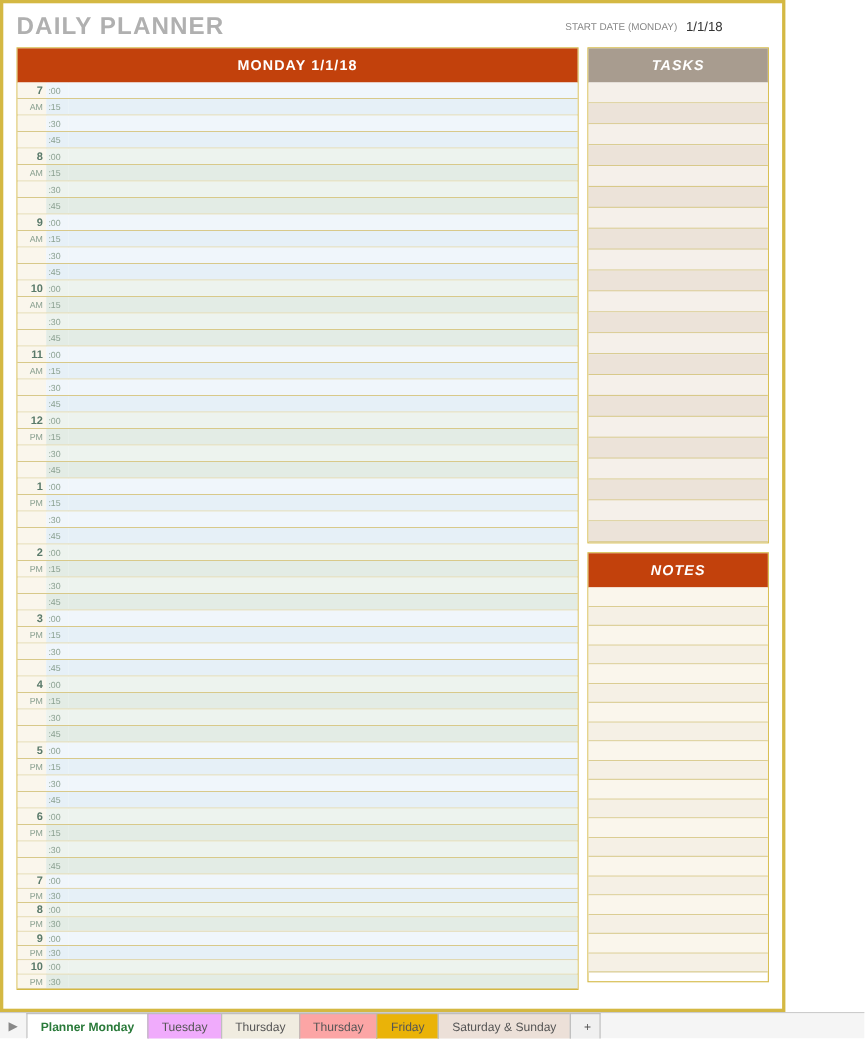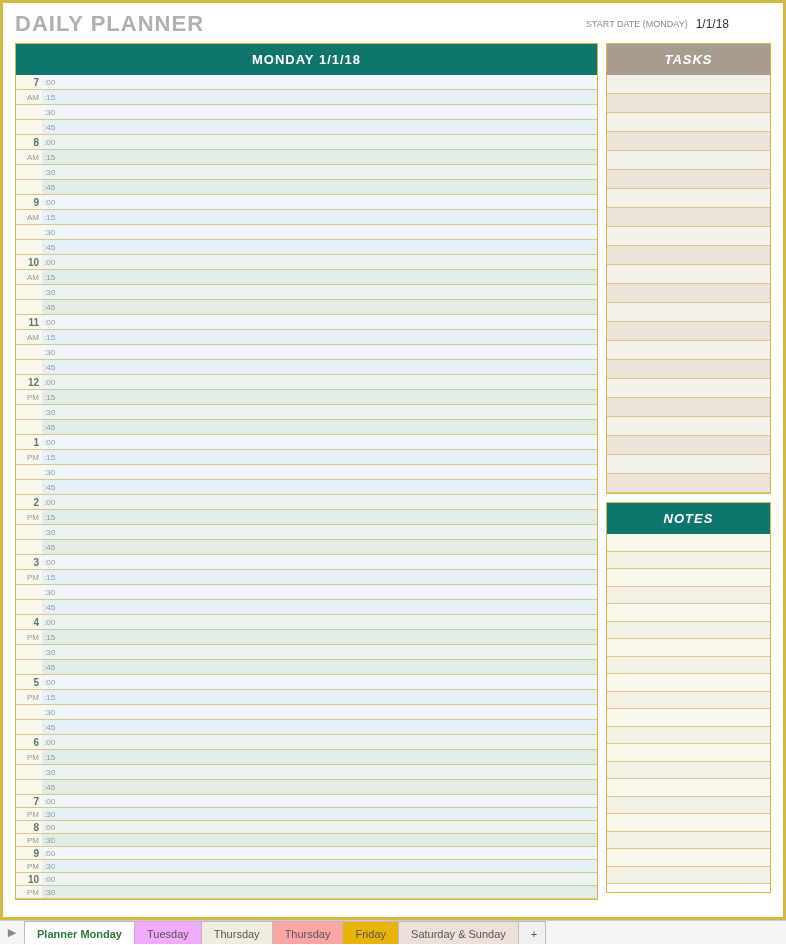--- a/index.html
+++ b/index.html
@@ -1,27 +1,27 @@
 <!DOCTYPE html>
 <html><head>
 <meta charset="utf-8">
 <style>
 * { box-sizing: border-box; margin: 0; padding: 0; }
 body { font-family: Arial, sans-serif; background: #fff; width: 786px; }
-.outer { border: 3px solid #d4b843; width: 786px; height: 920px; overflow: hidden; position: relative; }
+.outer { border: 3px solid #d4b843; width: 714px; height: 920px; overflow: hidden; position: relative; }
 .page { padding: 8px 12px 0 12px; }
 .header-row { display: flex; align-items: center; margin-bottom: 6px; }
 .title { font-size: 22px; font-weight: bold; color: #b0b0b0; letter-spacing: 1px; flex: 1; }
 .start-label { font-size: 9px; color: #888; margin-right: 8px; }
 .start-date { font-size: 12px; color: #333; margin-right: 42px; }
 .content { display: flex; gap: 8px; }
 .left { flex: 1; }
 .right { width: 165px; display: flex; flex-direction: column; gap: 8px; font-style: italic; }
 .panel { border: 1px solid #d4b843; }
-.panel-header { background: #0f766e; color: #fff; text-align: center; font-size: 13px; font-weight: bold; padding: 8px 0; letter-spacing: 1px; }
+.panel-header { background: #c2410c; color: #fff; text-align: center; font-size: 13px; font-weight: bold; padding: 8px 0; letter-spacing: 1px; }
 .panel-header.tasks { background: #a89c8f; }
 .schedule-body { }
 .slot { display: flex; height: 15px; font-size: 9px; border-bottom: 1px solid #d8c98a; }
 .slot.short { height: 13px; }
 .hr-col { width: 26px; text-align: right; padding-right: 3px; color: #5a7a6a; font-weight: bold; font-size: 10px; display: flex; align-items: center; justify-content: flex-end; }
 .ampm-col { width: 26px; text-align: right; padding-right: 3px; color: #8aa090; font-size: 8px; display: flex; align-items: center; justify-content: flex-end; }
 .min-col { width: 20px; text-align: left; color: #8aa090; font-size: 8px; display: flex; align-items: center; padding-left: 2px; }
 .entry-col { flex: 1; }
 .blue0 { background: #f0f6fb; }
 .blue1 { background: #e6f0f7; }

